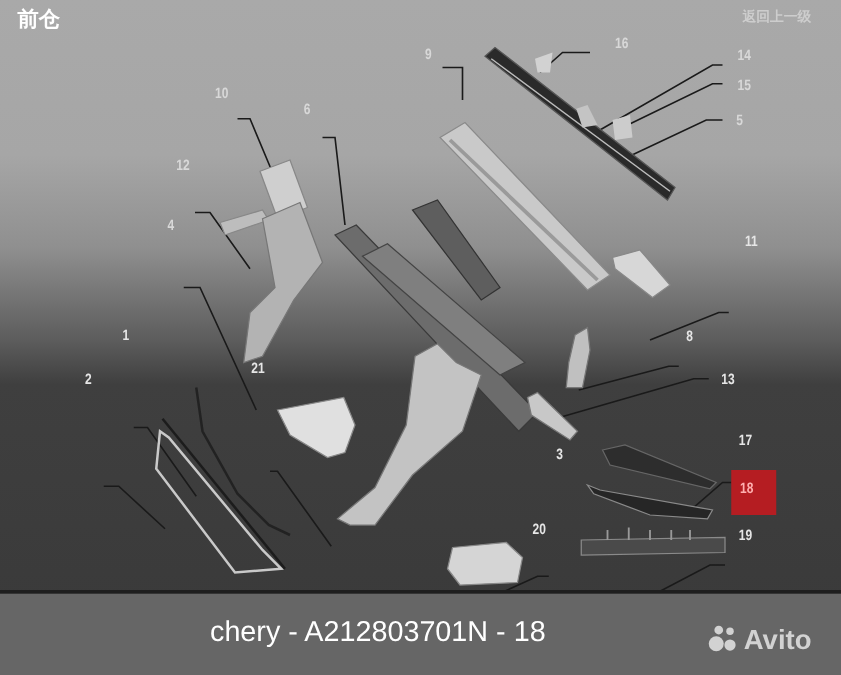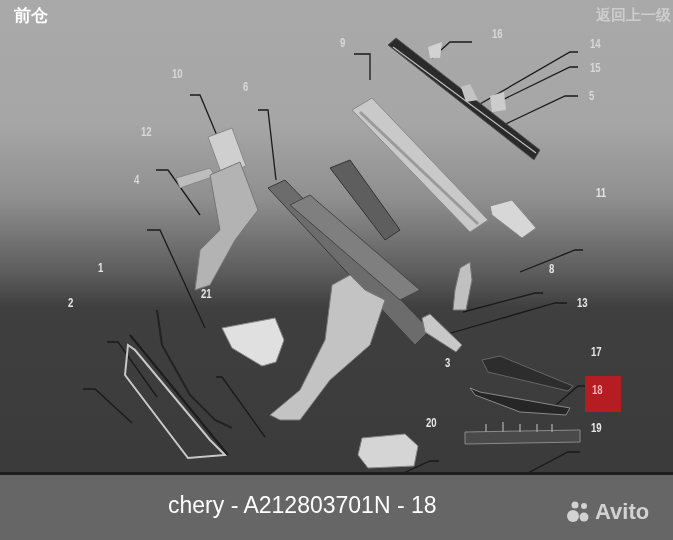--- a/index.html
+++ b/index.html
@@ -3,24 +3,24 @@
 <meta charset="utf-8">
 <style>
   html, body { margin:0; padding:0; }
   body { width:673px; height:540px; overflow:hidden; background:#656565; font-family:"DejaVu Sans", sans-serif; }
   .diagram { position:absolute; left:0; top:0; width:673px; height:496px;
     background: linear-gradient(to bottom, #a9a9a9 0%, #a6a6a6 25%, #8f8f8f 40%, #5c5c5c 55%, #3f3f3f 62%, #3a3a3a 100%); overflow:hidden; }
   .divider { position:absolute; left:0; top:472px; width:673px; height:3px; background:#1e1e1e; }
   .caption-bar { position:absolute; left:0; top:475px; width:673px; height:65px; background:#666666; }
   .caption { position:absolute; top:492px; left:168px; color:#ffffff; font-family:"Liberation Sans", sans-serif; font-size:23px; letter-spacing:0px; white-space:pre; }
   .caption .n { }
-  .avito { position:absolute; left:566px; top:499px; display:flex; align-items:center; color:#d2d2d2; font-family:"Liberation Sans", sans-serif; font-weight:bold; font-size:22px; }
+  .avito { position:absolute; left:566px; top:499px; display:flex; color:#d2d2d2; font-family:"Liberation Sans", sans-serif; font-weight:bold; font-size:22px; }
   .avito svg { margin-right:3px; }
   .title { position:absolute; left:14px; top:4px; color:#ffffff; font-size:17px; font-weight:bold; }
-  .back { position:absolute; right:2px; top:6px; color:#d4d4d4; font-size:15px; font-weight:bold; opacity:0.85; }
+  .back { position:absolute; right:24px; top:6px; color:#d4d4d4; font-size:11px; font-weight:bold; opacity:0.85; }
   .callout { position:absolute; color:#e6e6e6; font-family:"Liberation Sans", sans-serif; font-weight:bold; font-size:12px; transform:scaleX(0.8); transform-origin:left top; }
   .callout.light { color:#d8d8d8; }
   .callout.hl { color:#ffb0b0; }
   .hl-box { position:absolute; left:585px; top:376px; width:36px; height:36px; background:#b51d22; }
   svg.lines { position:absolute; left:0; top:0; }
 </style>
 </head>
 <body>
 
 <div class="diagram">

